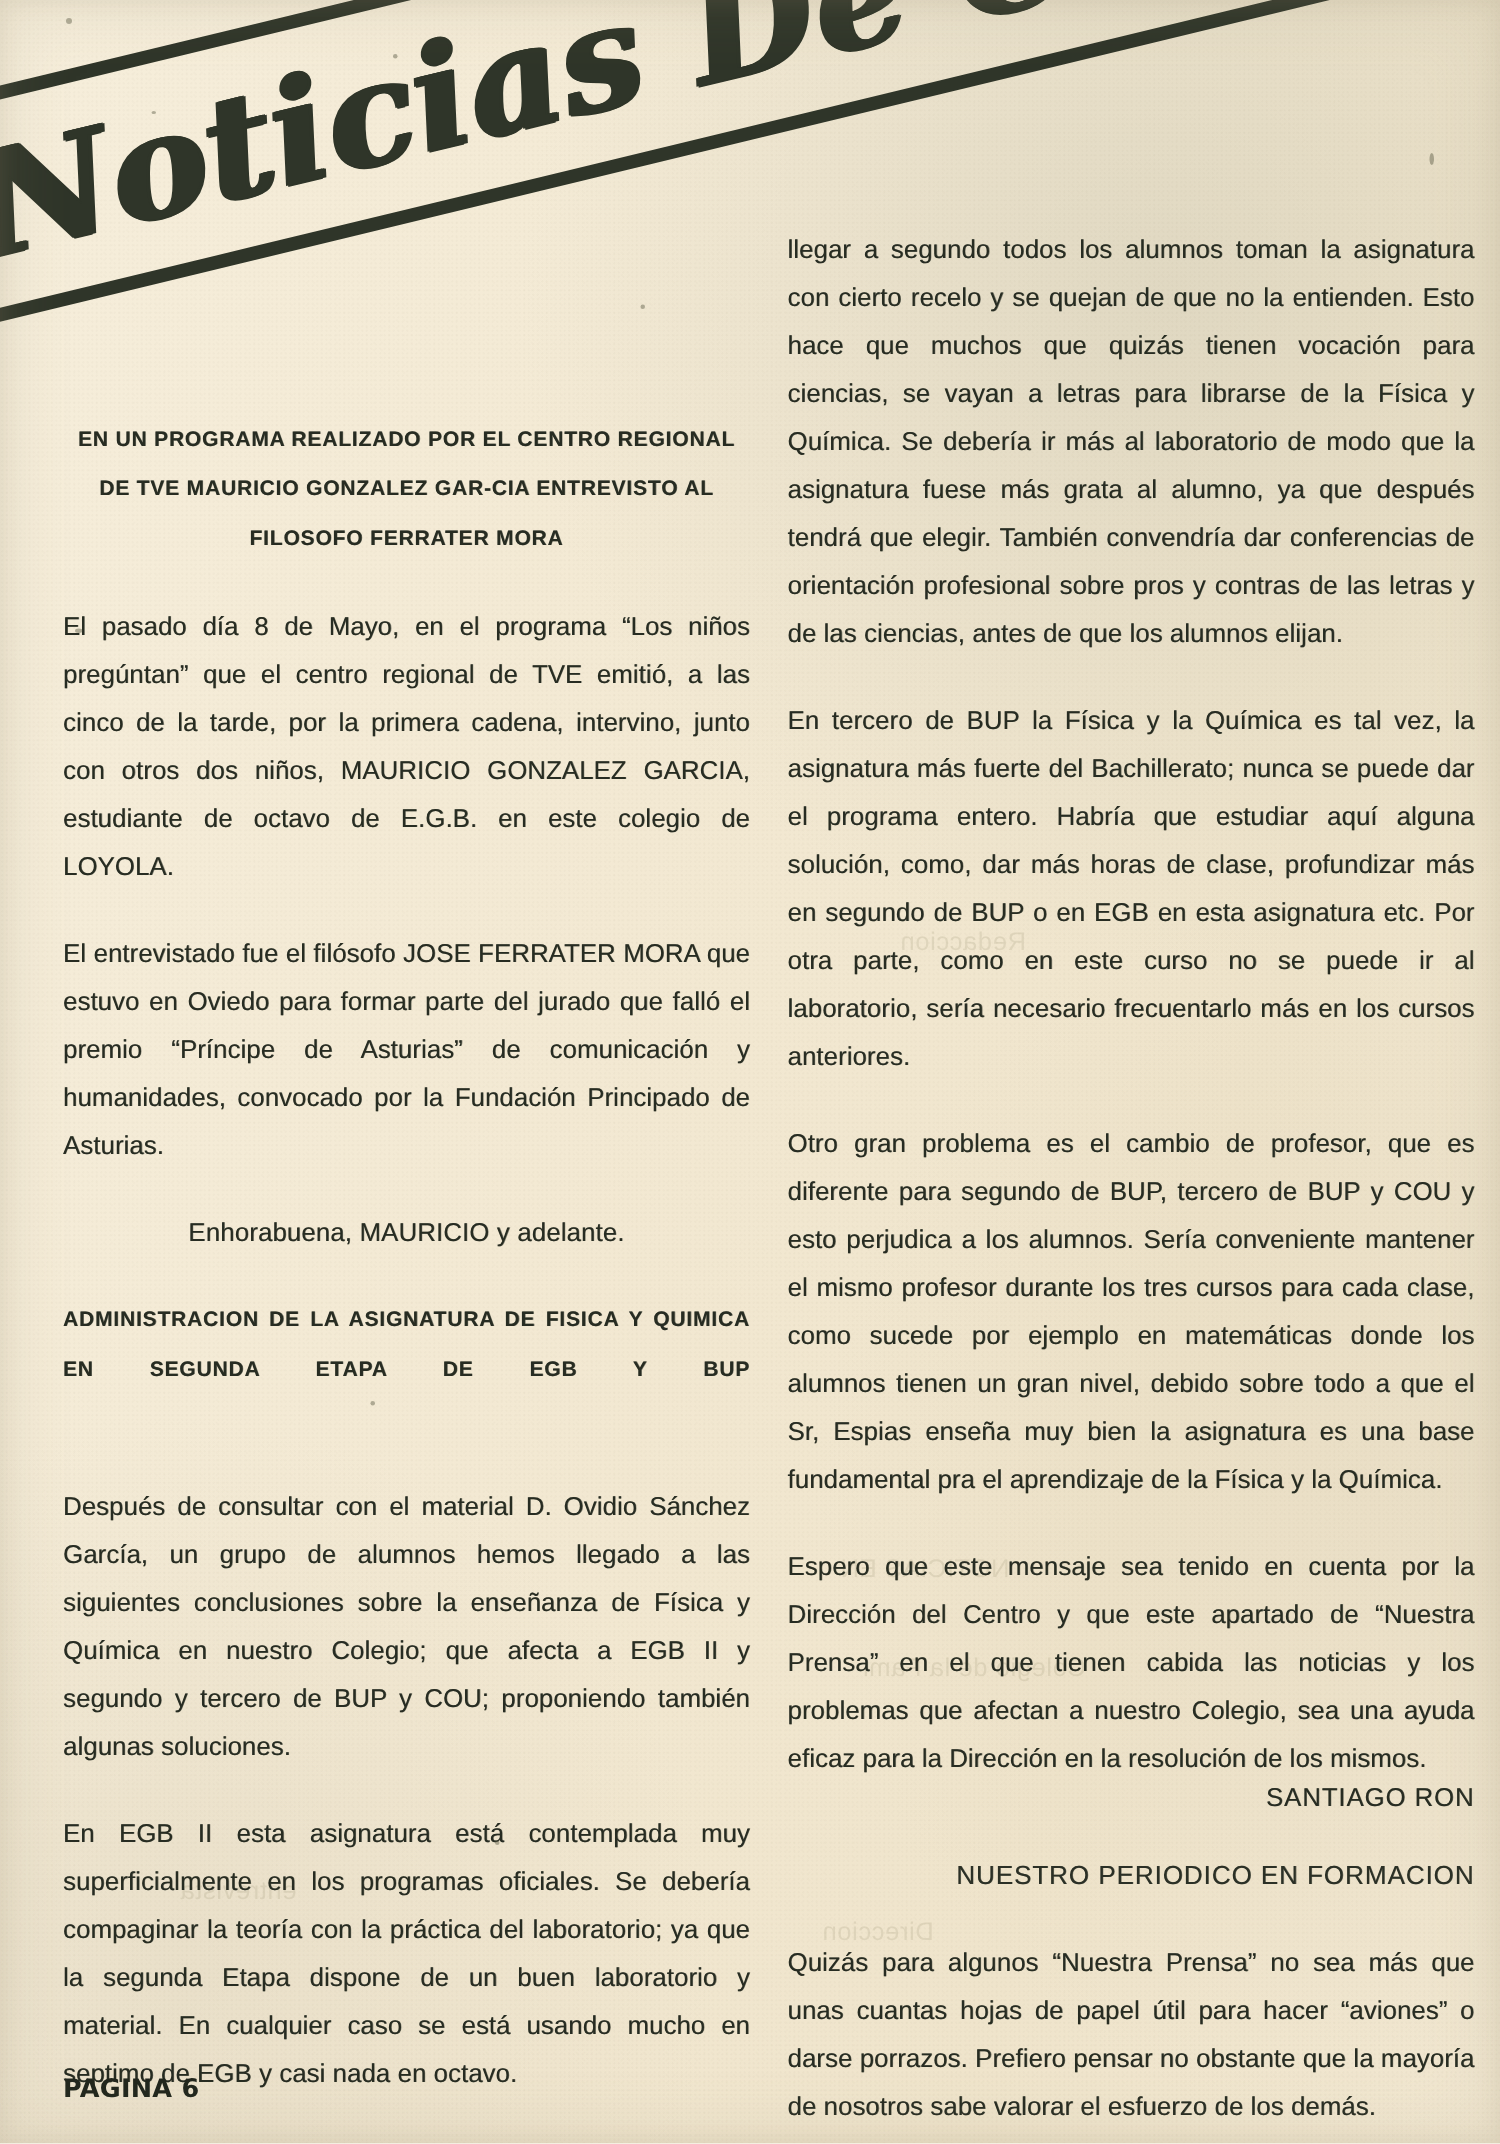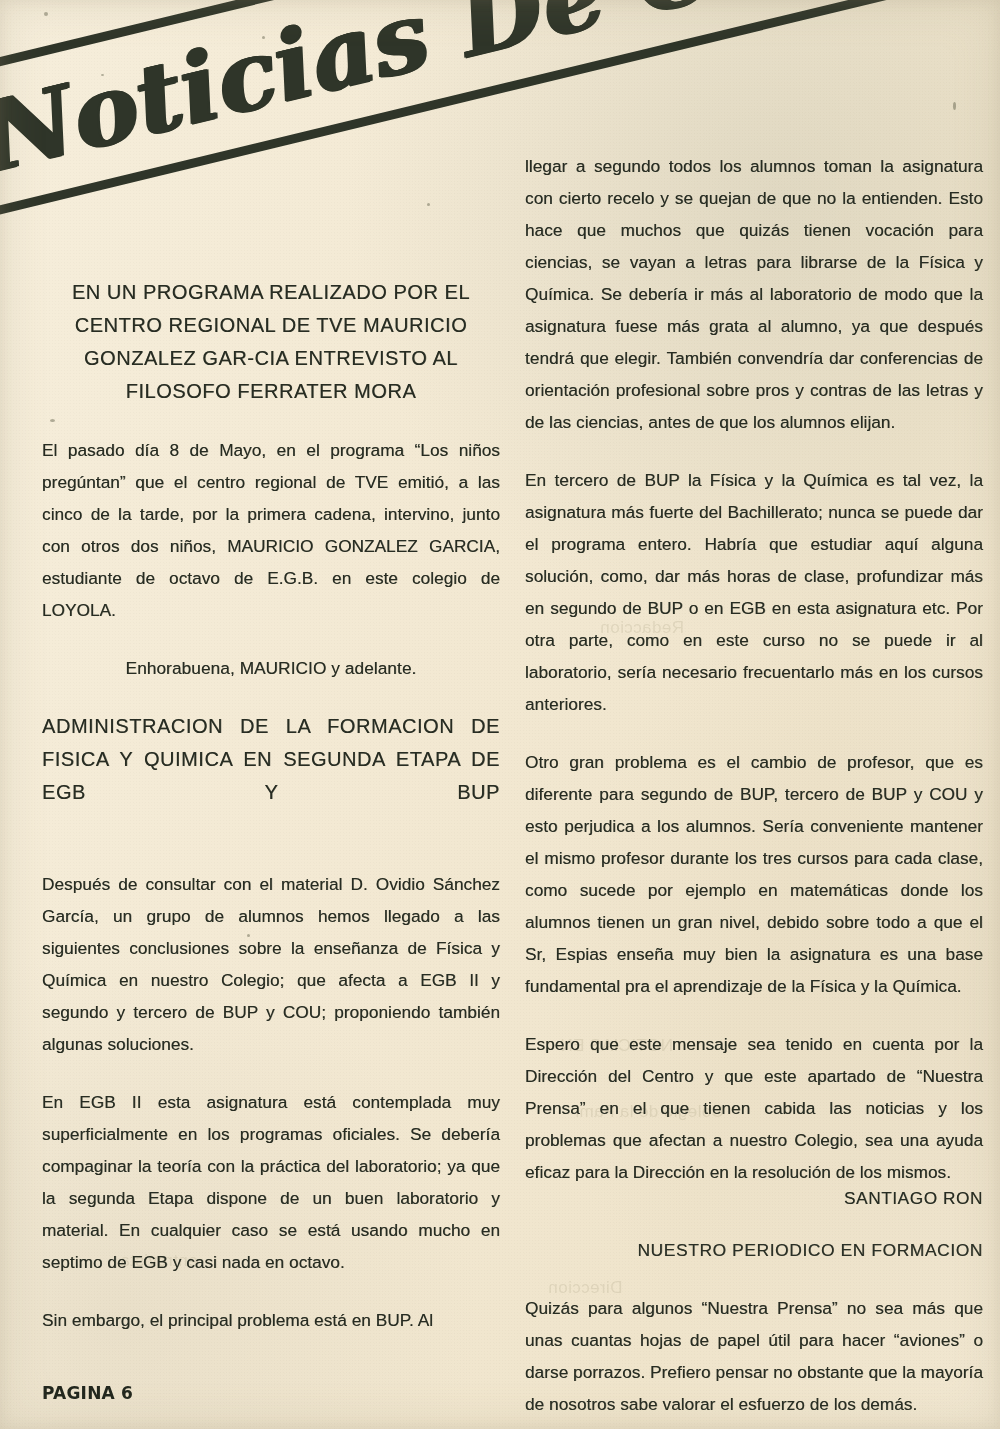--- a/index.html
+++ b/index.html
@@ -115,22 +115,22 @@
 
   p.body {
     text-align: justify;
     text-justify: inter-word;
     margin-bottom: 26px;
     letter-spacing: 0.05px;
   }
   p.body:last-child { margin-bottom: 0; }
 
   h2.head {
-    font-size: 20px;
-    font-weight: 400;
+    font-size: 14px;
+    font-weight: 700;
     letter-spacing: 0.55px;
     margin-bottom: 26px;
   }
   h2.head-centered {
     text-align: center;
     line-height: 33px;
   }
   h2.head-justified {
     text-align: justify;
     text-justify: inter-word;
@@ -224,24 +224,25 @@
     <div class="rule rule-bottom"></div>
   </div>
 
   <div class="columns">
 
     <div class="col col-left">
       <div class="col-inner">
         <h2 class="head head-centered">EN UN PROGRAMA REALIZADO POR EL CENTRO REGIONAL DE TVE MAURICIO GONZALEZ GAR-CIA ENTREVISTO AL FILOSOFO FERRATER MORA</h2>
 
         <p class="body">El pasado día 8 de Mayo, en el programa “Los niños pregúntan” que el centro regional de TVE emitió, a las cinco de la tarde, por la primera cadena, intervino, junto con otros dos niños, MAURICIO GONZALEZ GARCIA, estudiante de octavo de E.G.B. en este colegio de LOYOLA.</p>
+        <p class="body">El entrevistado fue el filósofo JOSE FERRATER MORA que estuvo en Oviedo para formar parte del jurado que falló el premio “Príncipe de Asturias” de comunicación y humanidades, convocado por la Fundación Principado de Asturias.</p>
 
         <p class="center-line">Enhorabuena, MAURICIO y adelante.</p>
 
-        <h2 class="head head-justified">ADMINISTRACION DE LA FORMACION DE FISICA Y QUIMICA   EN SEGUNDA ETAPA DE EGB Y BUP</h2>
+        <h2 class="head head-justified">ADMINISTRACION DE LA ASIGNATURA DE FISICA Y QUIMICA   EN SEGUNDA ETAPA DE EGB Y BUP</h2>
 
         <p class="body">Después de consultar con el material D. Ovidio Sánchez García, un grupo de alumnos hemos llegado a las siguientes conclusiones sobre la enseñanza de Física y Química en nuestro Colegio; que afecta a EGB II y segundo y tercero de BUP y COU; proponiendo también algunas soluciones.</p>
         <p class="body">En EGB II esta asignatura está contemplada muy superficialmente en los programas oficiales. Se debería compaginar la teoría con la práctica del laboratorio; ya que la segunda Etapa dispone de un buen laboratorio y material. En cualquier caso se está usando mucho en septimo de EGB y casi nada en octavo.</p>
         <p class="body">Sin embargo, el principal problema está en BUP. Al</p>
       </div>
     </div>
 
     <div class="col col-right">
       <div class="col-inner">
         <p class="body">llegar a segundo todos los alumnos toman la asignatura con cierto recelo y se quejan de que no la entienden. Esto hace que muchos que quizás tienen vocación para ciencias, se vayan a letras para librarse de la Física y Química. Se debería ir más al laboratorio de modo que la asignatura fuese más grata al alumno, ya que después tendrá que elegir. También convendría dar conferencias de orientación profesional sobre pros y contras de las letras y de las ciencias, antes de que los alumnos elijan.</p>

